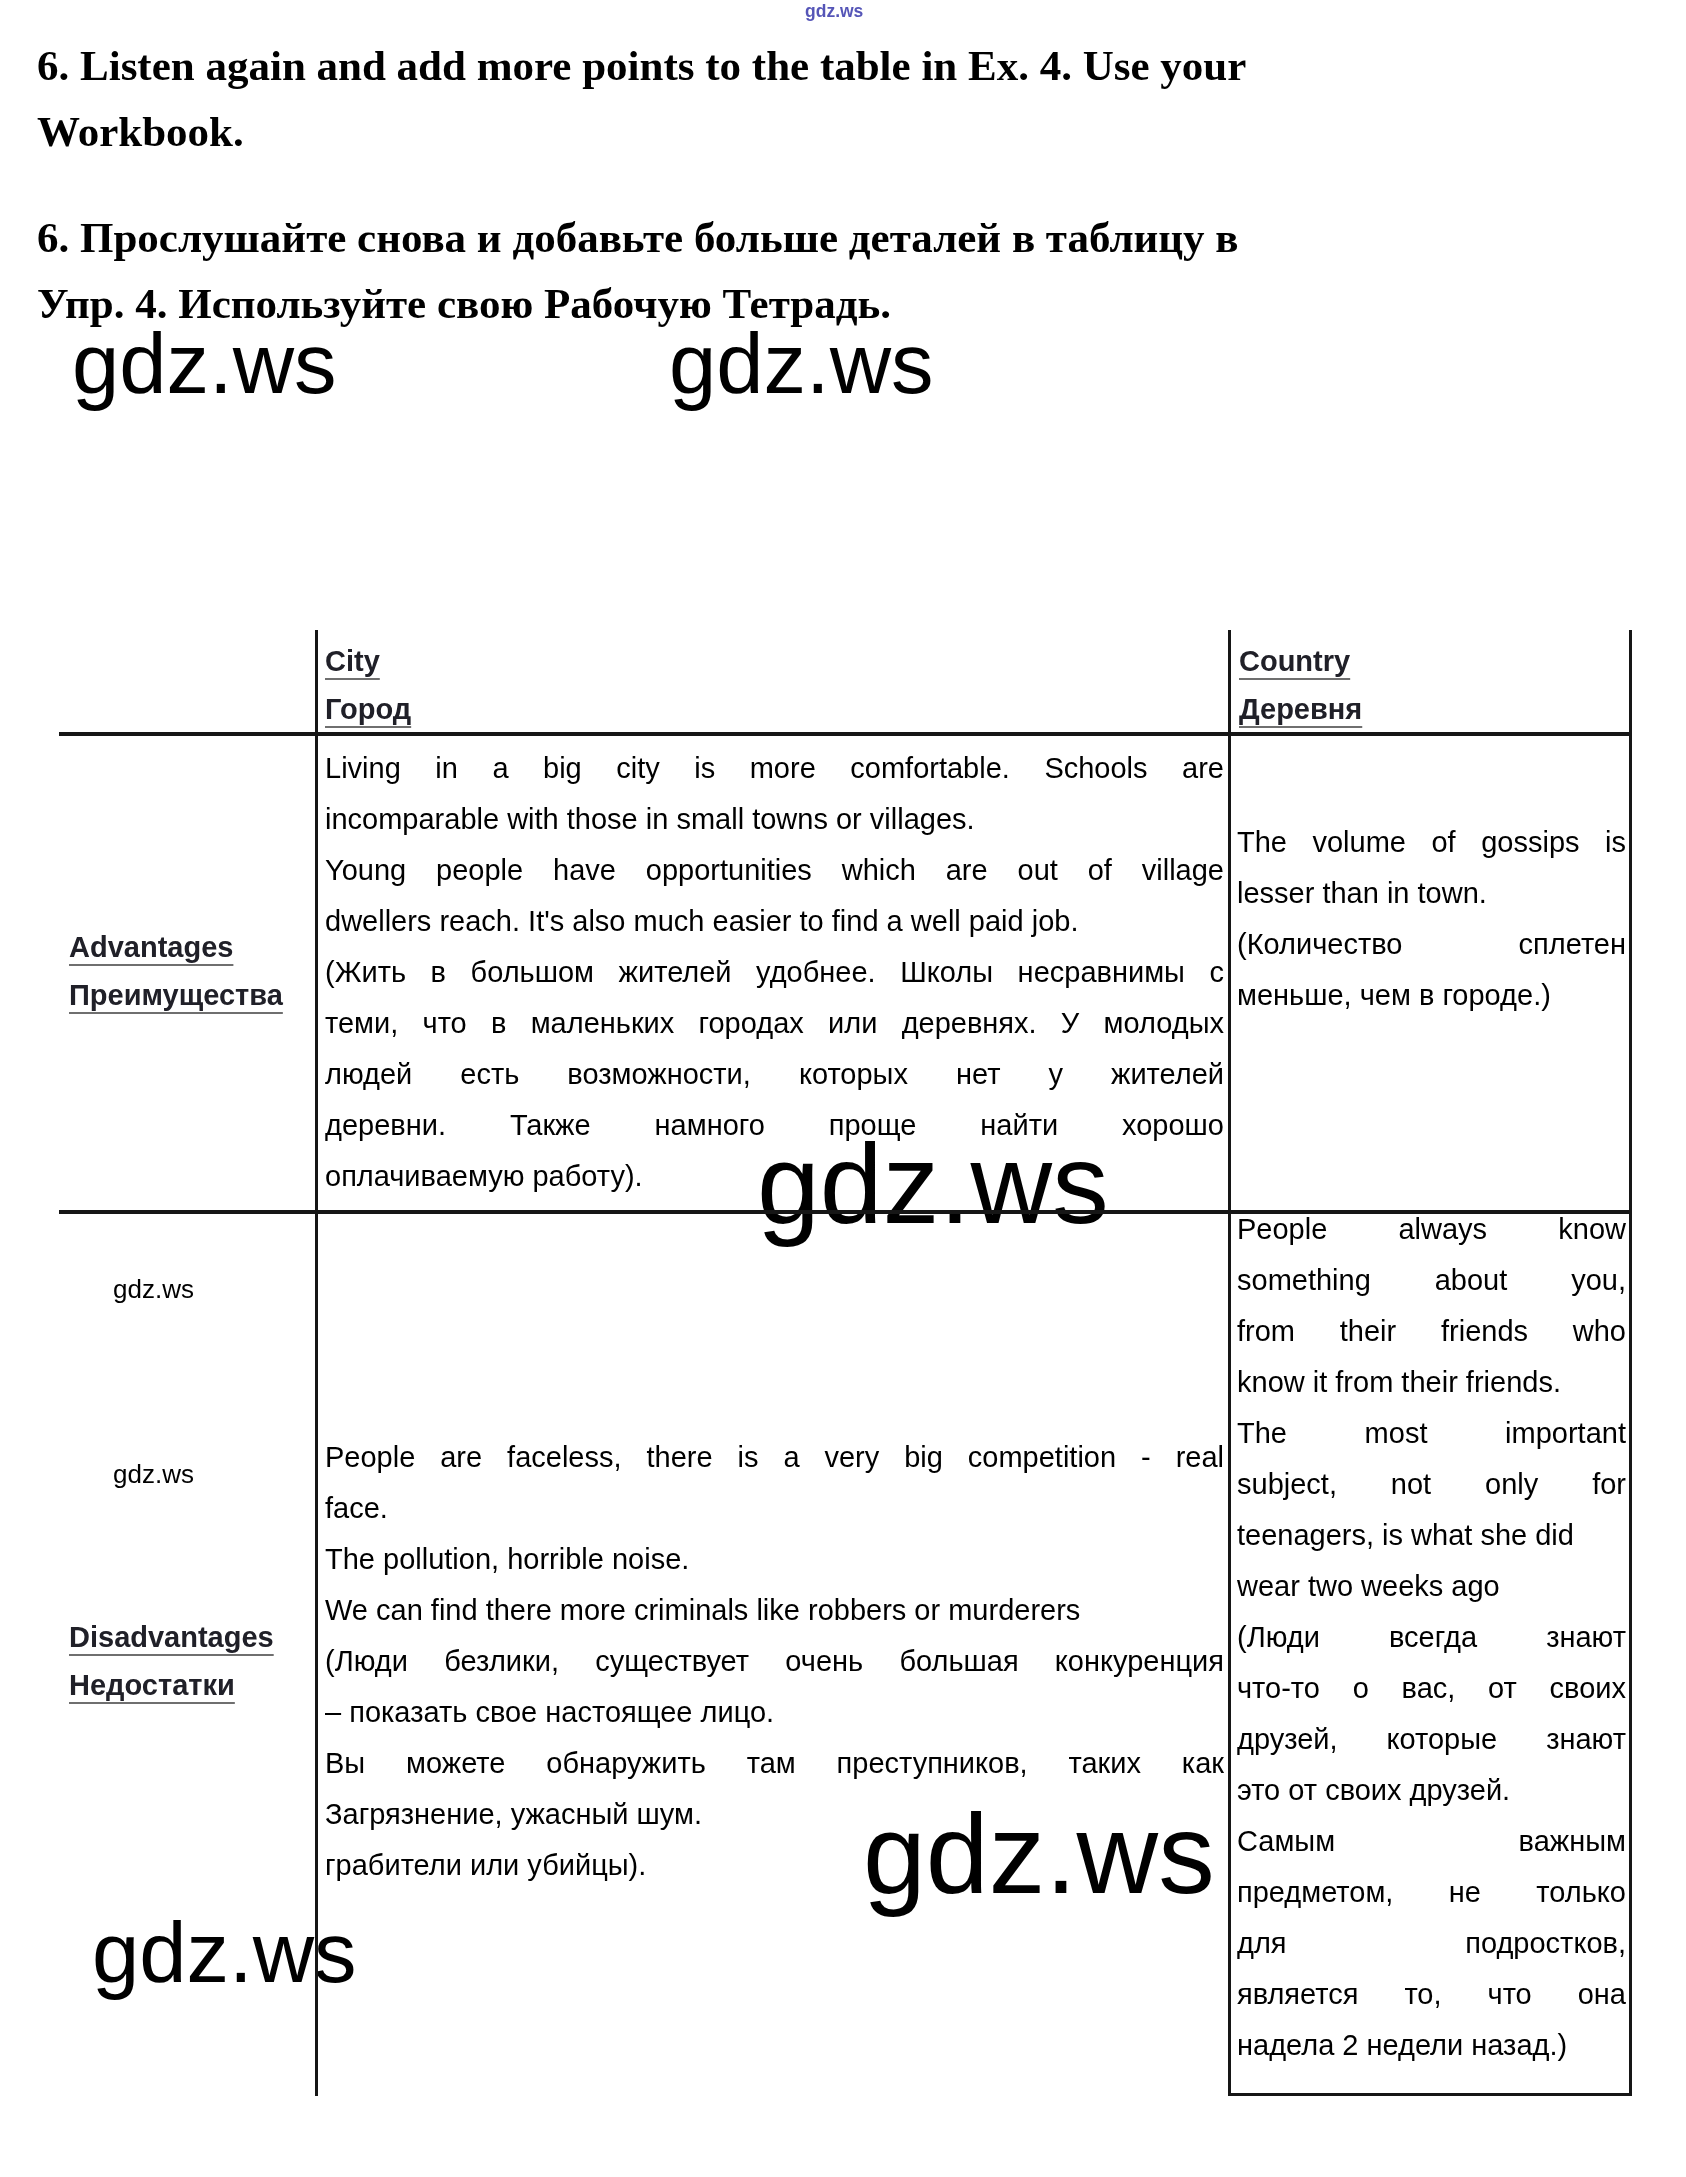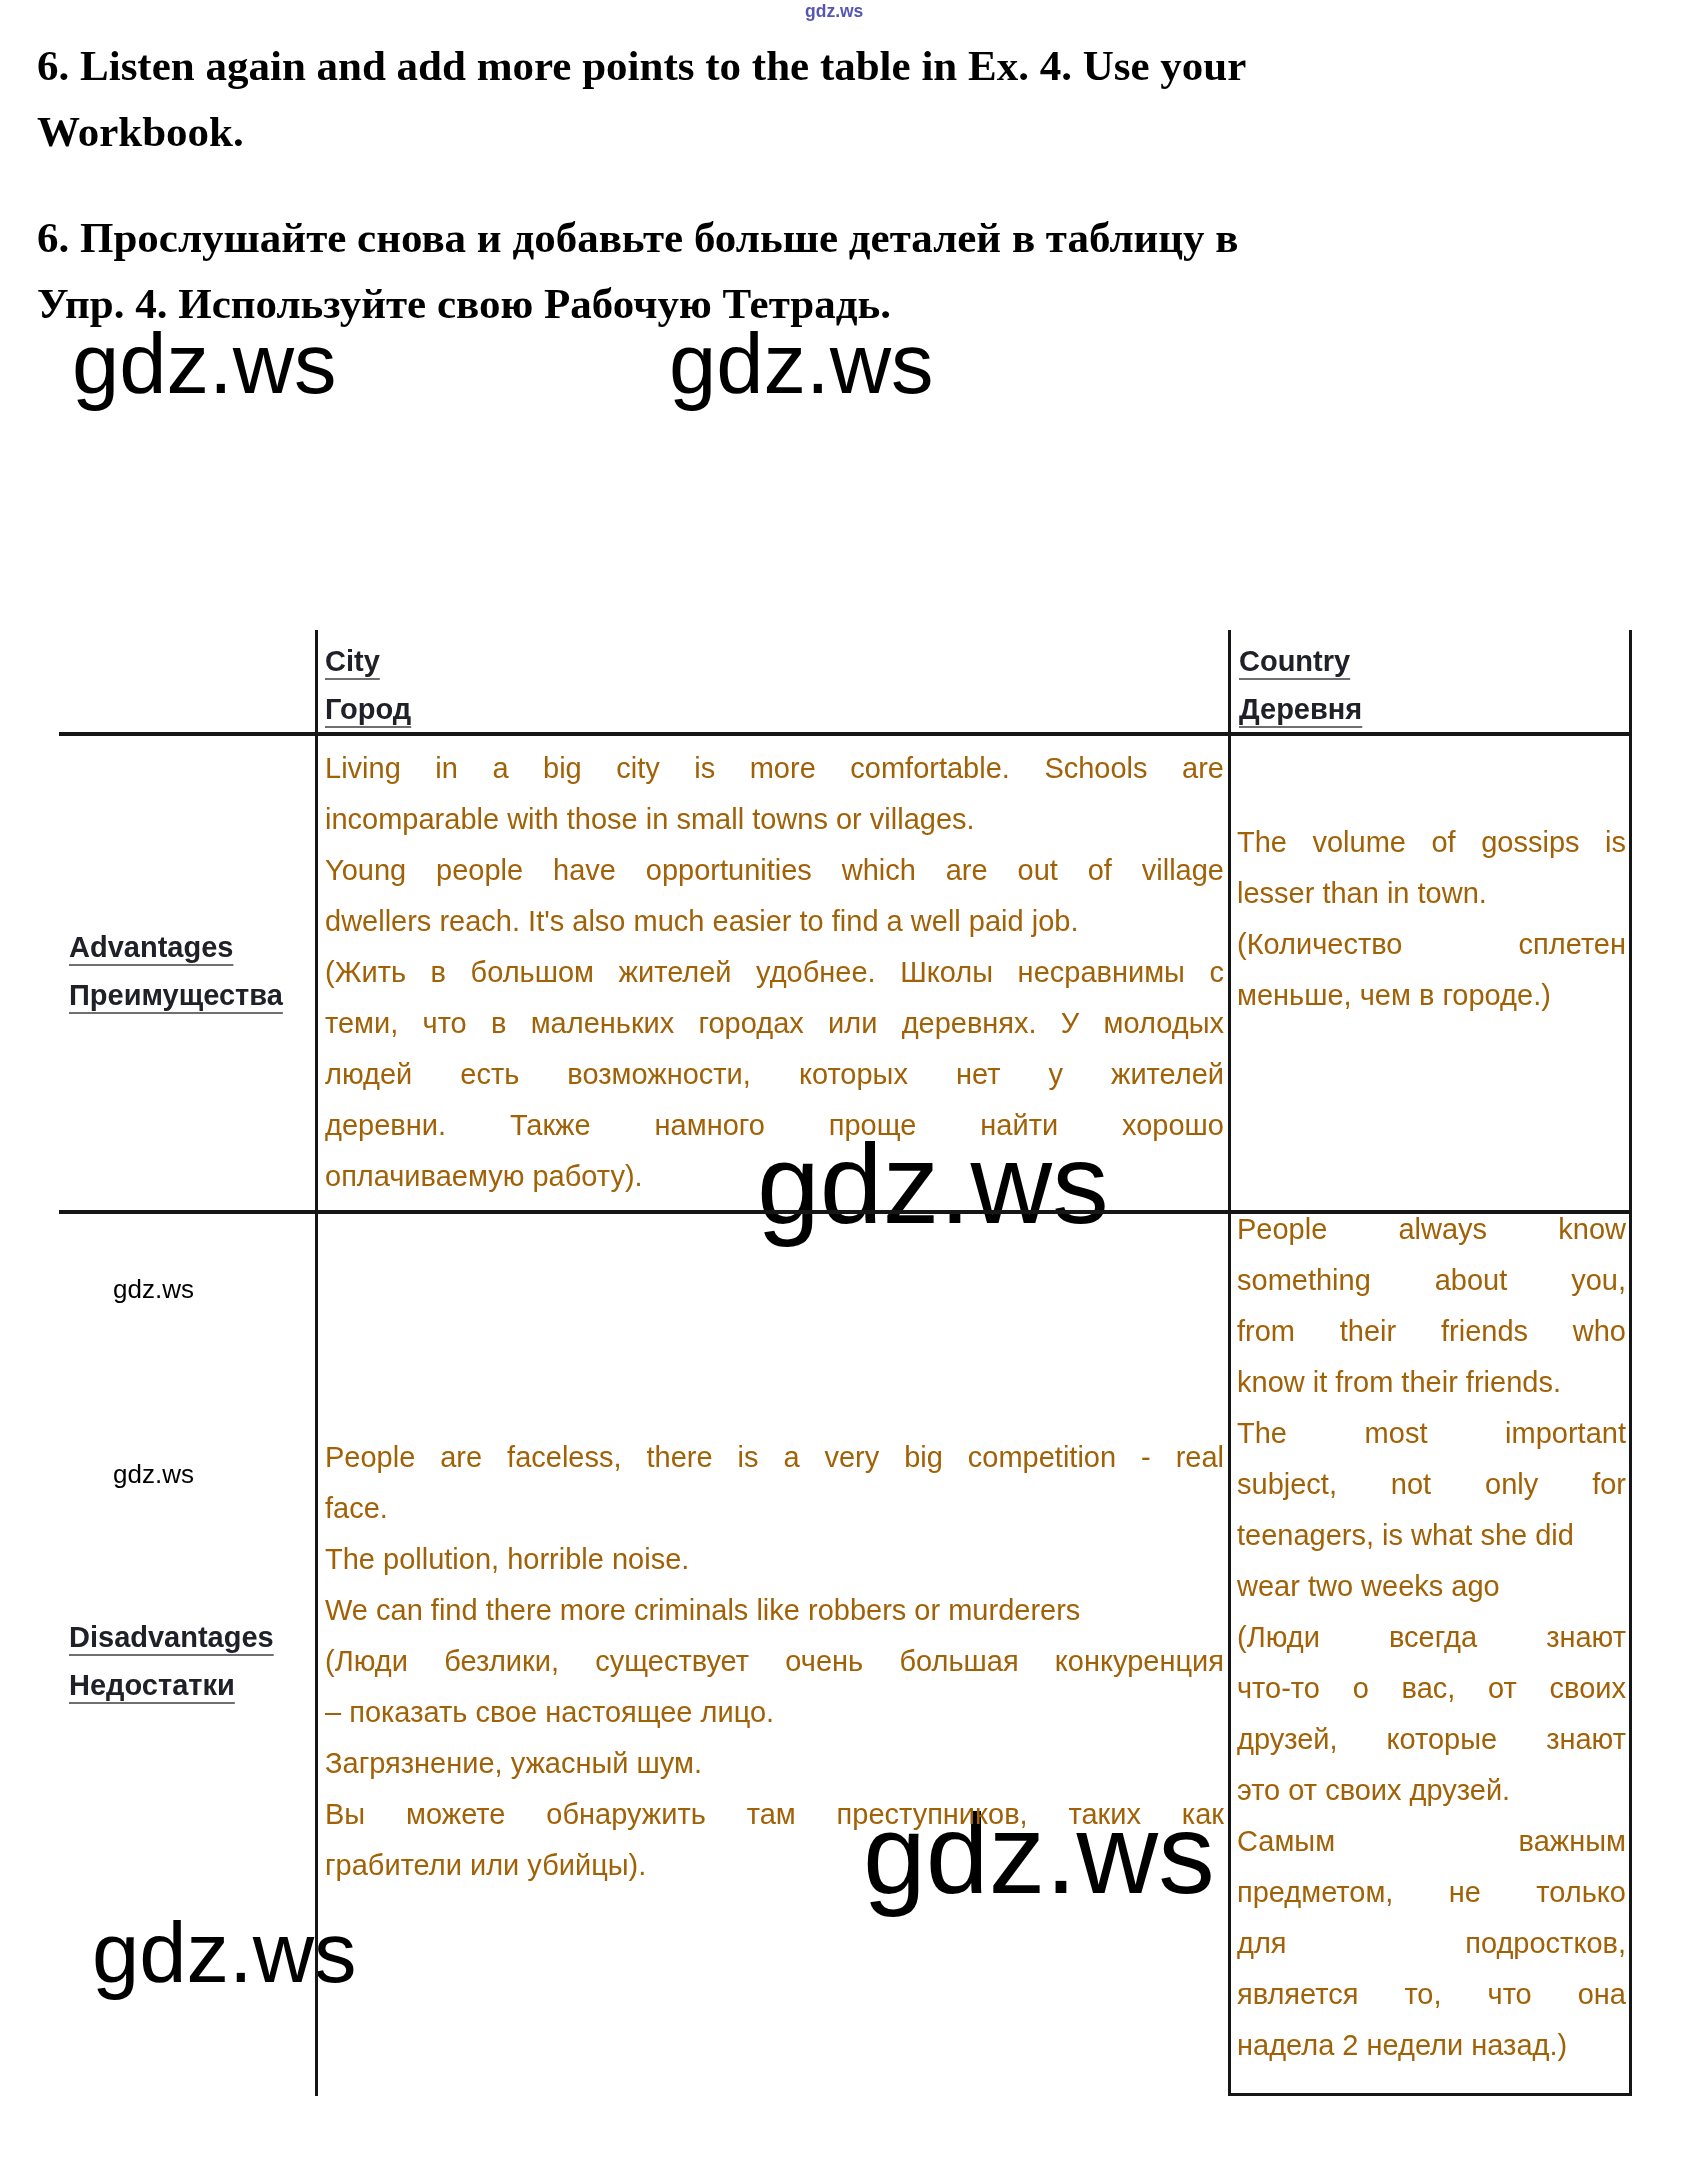--- a/index.html
+++ b/index.html
@@ -21,21 +21,21 @@
   .vl{position:absolute;width:2.8px;background:#161616;top:630px;height:1466px;}
   .hl{position:absolute;height:3.7px;background:#161616;}
 
   
   .hdr,.rowlabel{position:absolute;font-weight:bold;font-size:29px;line-height:48px;color:#202028;}
   .ulspan{display:table;text-decoration:underline;text-decoration-color:#6f6f6f;
           text-underline-offset:6.5px;text-decoration-thickness:1.8px;}
 
   
   .cell{position:absolute;display:flex;flex-direction:column;justify-content:center;
-        color:#a16207;font-size:29px;line-height:51px;}
+        color:#000000;font-size:29px;line-height:51px;}
   .ln{width:100%;white-space:normal;}
   .ln.just{text-align:justify;text-align-last:justify;}
 </style>
 </head>
 <body>
 
 <div id="page">
 
   <div class="wm wm-tiny" style="left:805px;top:2.8px;">gdz.ws</div>
 
@@ -102,22 +102,22 @@
       <div class="ln">меньше, чем в городе.)</div>
     </div>
 
   <div class="cell" style="left:325px;top:1222px;width:899px;height:878px;">
       <div class="ln just">People are faceless, there is a very big competition - real</div>
       <div class="ln">face.</div>
       <div class="ln">The pollution, horrible noise.</div>
       <div class="ln">We can find there more criminals like robbers or murderers</div>
       <div class="ln just">(Люди безлики, существует очень большая конкуренция</div>
       <div class="ln">– показать свое настоящее лицо.</div>
+      <div class="ln just">Вы можете обнаружить там преступников, таких как</div>
       <div class="ln">Загрязнение, ужасный шум.</div>
-      <div class="ln just">Вы можете обнаружить там преступников, таких как</div>
       <div class="ln">грабители или убийцы).</div>
     </div>
 
   <div class="cell" style="left:1237px;top:1214px;width:389px;height:846px;">
       <div class="ln just">People always know</div>
       <div class="ln just">something about you,</div>
       <div class="ln just">from their friends who</div>
       <div class="ln">know it from their friends.</div>
       <div class="ln just">The most important</div>
       <div class="ln just">subject, not only for</div>

